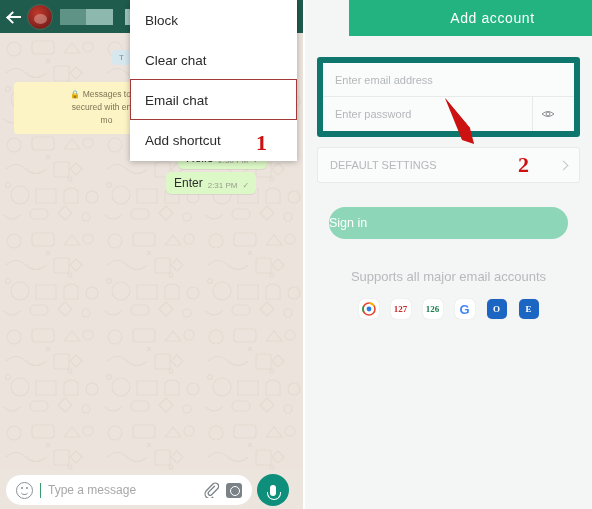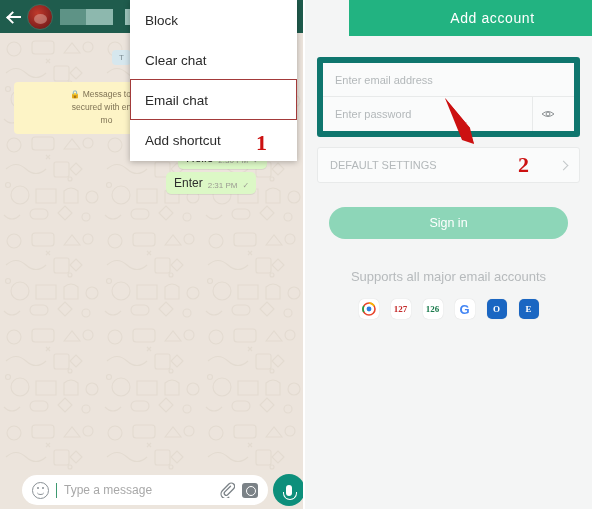--- a/index.html
+++ b/index.html
@@ -84,21 +84,21 @@
     display: flex; align-items: flex-end; gap: 5px;
     box-shadow: 0 1px 0 rgba(0,0,0,.07);
   }
   .msg-bubble .txt { font-size: 12px; color: #2e2e2e; }
   .msg-bubble .time { font-size: 8px; color: #9b9b92; }
   .msg-bubble .tick { font-size: 8px; color: #9b9b92; }
   #msg-hello { left: 178px; top: 147px; }
   #msg-yanan { left: 166px; top: 172px; }
 
   #wa-inputbar {
-    position: absolute; left: 16px; top: 470px;
+    position: absolute; left: 0; top: 470px;
     width: 303px; height: 39px;
     background: #ece5dd;
     display: flex; align-items: center;
   }
   #wa-inputfield {
     position: absolute; left: 6px; top: 5px;
     width: 246px; height: 30px;
     background: #fff; border-radius: 16px;
     display: flex; align-items: center; gap: 7px;
     padding: 0 10px;
@@ -220,21 +220,21 @@
   }
   .chev {
     width: 7px; height: 7px;
     border-top: 1.4px solid #c2c6c8; border-right: 1.4px solid #c2c6c8;
     transform: rotate(45deg);
   }
   #signin-button {
     margin: 24px 12px 0 12px;
     height: 32px; border-radius: 16px;
     background: #8dd6b8;
-    display: flex; align-items: center; justify-content: center;
+    display: flex; align-items: center; justify-content: flex-start;
     color: #ffffff; font-size: 12.5px;
   }
   #supports-text {
     margin-top: 30px; text-align: center;
     font-size: 13px; color: #b6babc;
   }
   #provider-row {
     margin-top: 15px;
     display: flex; justify-content: center; gap: 12px;
   }

